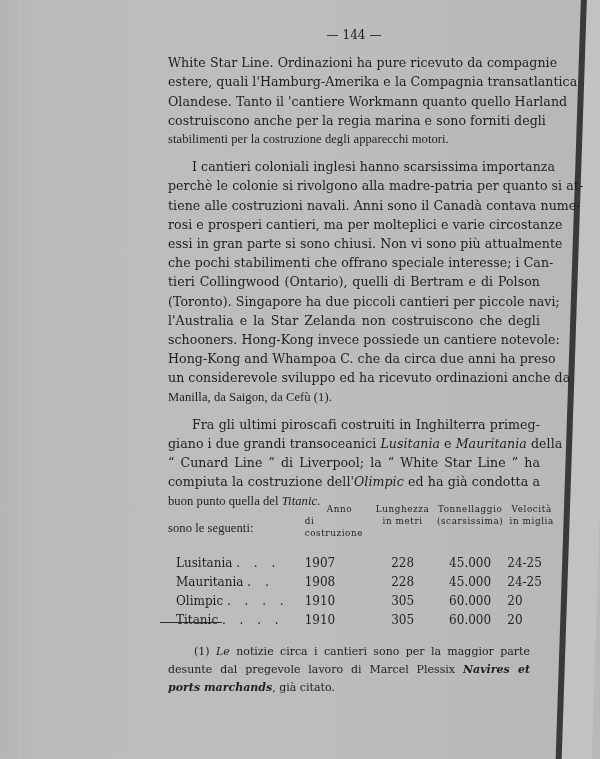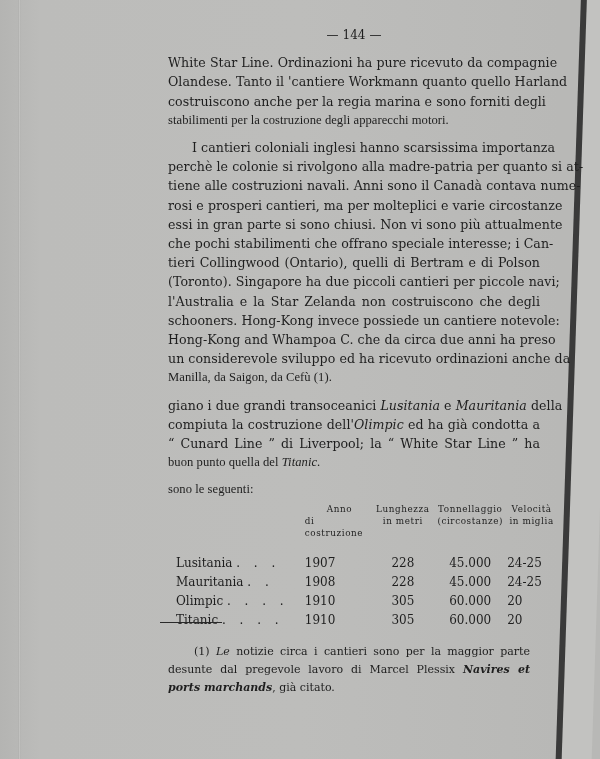--- a/index.html
+++ b/index.html
@@ -70,20 +70,21 @@
 <div class="page">
   <div class="fold"></div>
   <div class="edge-beyond"></div>
   <div class="edge"></div>
 
   <div class="text">
     <div class="pagenum">— 144 —</div>
 
     <p>
       <span class="line">White Star Line. Ordinazioni ha pure ricevuto da compagnie</span>
+      <span class="line">estere, quali l'Hamburg-Amerika e la Compagnia transatlantica</span>
       <span class="line">Olandese. Tanto il 'cantiere Workmann quanto quello Harland</span>
       <span class="line">costruiscono anche per la regia marina e sono forniti degli</span>
       <span class="line last">stabilimenti per la costruzione degli apparecchi motori.</span>
     </p>
 
     <p>
       <span class="line" style="padding-left:24px">I cantieri coloniali inglesi hanno scarsissima importanza</span>
       <span class="line">perchè le colonie si rivolgono alla madre-patria per quanto si at-</span>
       <span class="line">tiene alle costruzioni navali. Anni sono il Canadà contava nume-</span>
       <span class="line">rosi e prosperi cantieri, ma per molteplici e varie circostanze</span>
@@ -92,38 +93,39 @@
       <span class="line">tieri Collingwood (Ontario), quelli di Bertram e di Polson</span>
       <span class="line">(Toronto). Singapore ha due piccoli cantieri per piccole navi;</span>
       <span class="line">l'Australia e la Star Zelanda non costruiscono che degli</span>
       <span class="line">schooners. Hong-Kong invece possiede un cantiere notevole:</span>
       <span class="line">Hong-Kong and Whampoa C. che da circa due anni ha preso</span>
       <span class="line">un considerevole sviluppo ed ha ricevuto ordinazioni anche da</span>
       <span class="line last">Manilla, da Saigon, da Cefù (1).</span>
     </p>
 
     <p>
+      <span class="line" style="padding-left:24px">Fra gli ultimi piroscafi costruiti in Inghilterra primeg-</span>
       <span class="line"><span>giano i due grandi transoceanici </span><i>Lusitania</i><span> e </span><i>Mauritania</i><span> della</span></span>
+      <span class="line">“ Cunard Line ” di Liverpool; la “ White Star Line ” ha</span>
       <span class="line"><span>compiuta la costruzione dell'</span><i>Olimpic</i><span> ed ha già condotta a</span></span>
-      <span class="line">“ Cunard Line ” di Liverpool; la “ White Star Line ” ha</span>
       <span class="line last"><span>buon punto quella del </span><i>Titanic</i><span>.</span></span>
     </p>
 
     <p>
       <span class="line last">sono le seguenti:</span>
     </p>
   </div>
 
   <table class="ships">
     <thead>
       <tr>
         <th style="width:115px"></th>
         <th style="width:80px; text-align:left"><span style="padding-left:22px">Anno</span><br><span>di costruzione</span></th>
         <th style="width:70px"><span>Lunghezza</span><br><span>in metri</span></th>
-        <th style="width:85px"><span>Tonnellaggio</span><br><span>(circostanze)</span></th>
+        <th style="width:85px"><span>Tonnellaggio</span><br><span>(scarsissima)</span></th>
         <th style="width:60px"><span>Velocità</span><br><span>in miglia</span></th>
       </tr>
     </thead>
     <tbody id="ship-rows">
         <tr>
           <td class="name"><span>Lusitania</span> <span class="dots">. . .</span></td>
           <td class="year">1907</td>
           <td class="c">228</td>
           <td class="c">45.000</td>
           <td class="speed">24-25</td>

